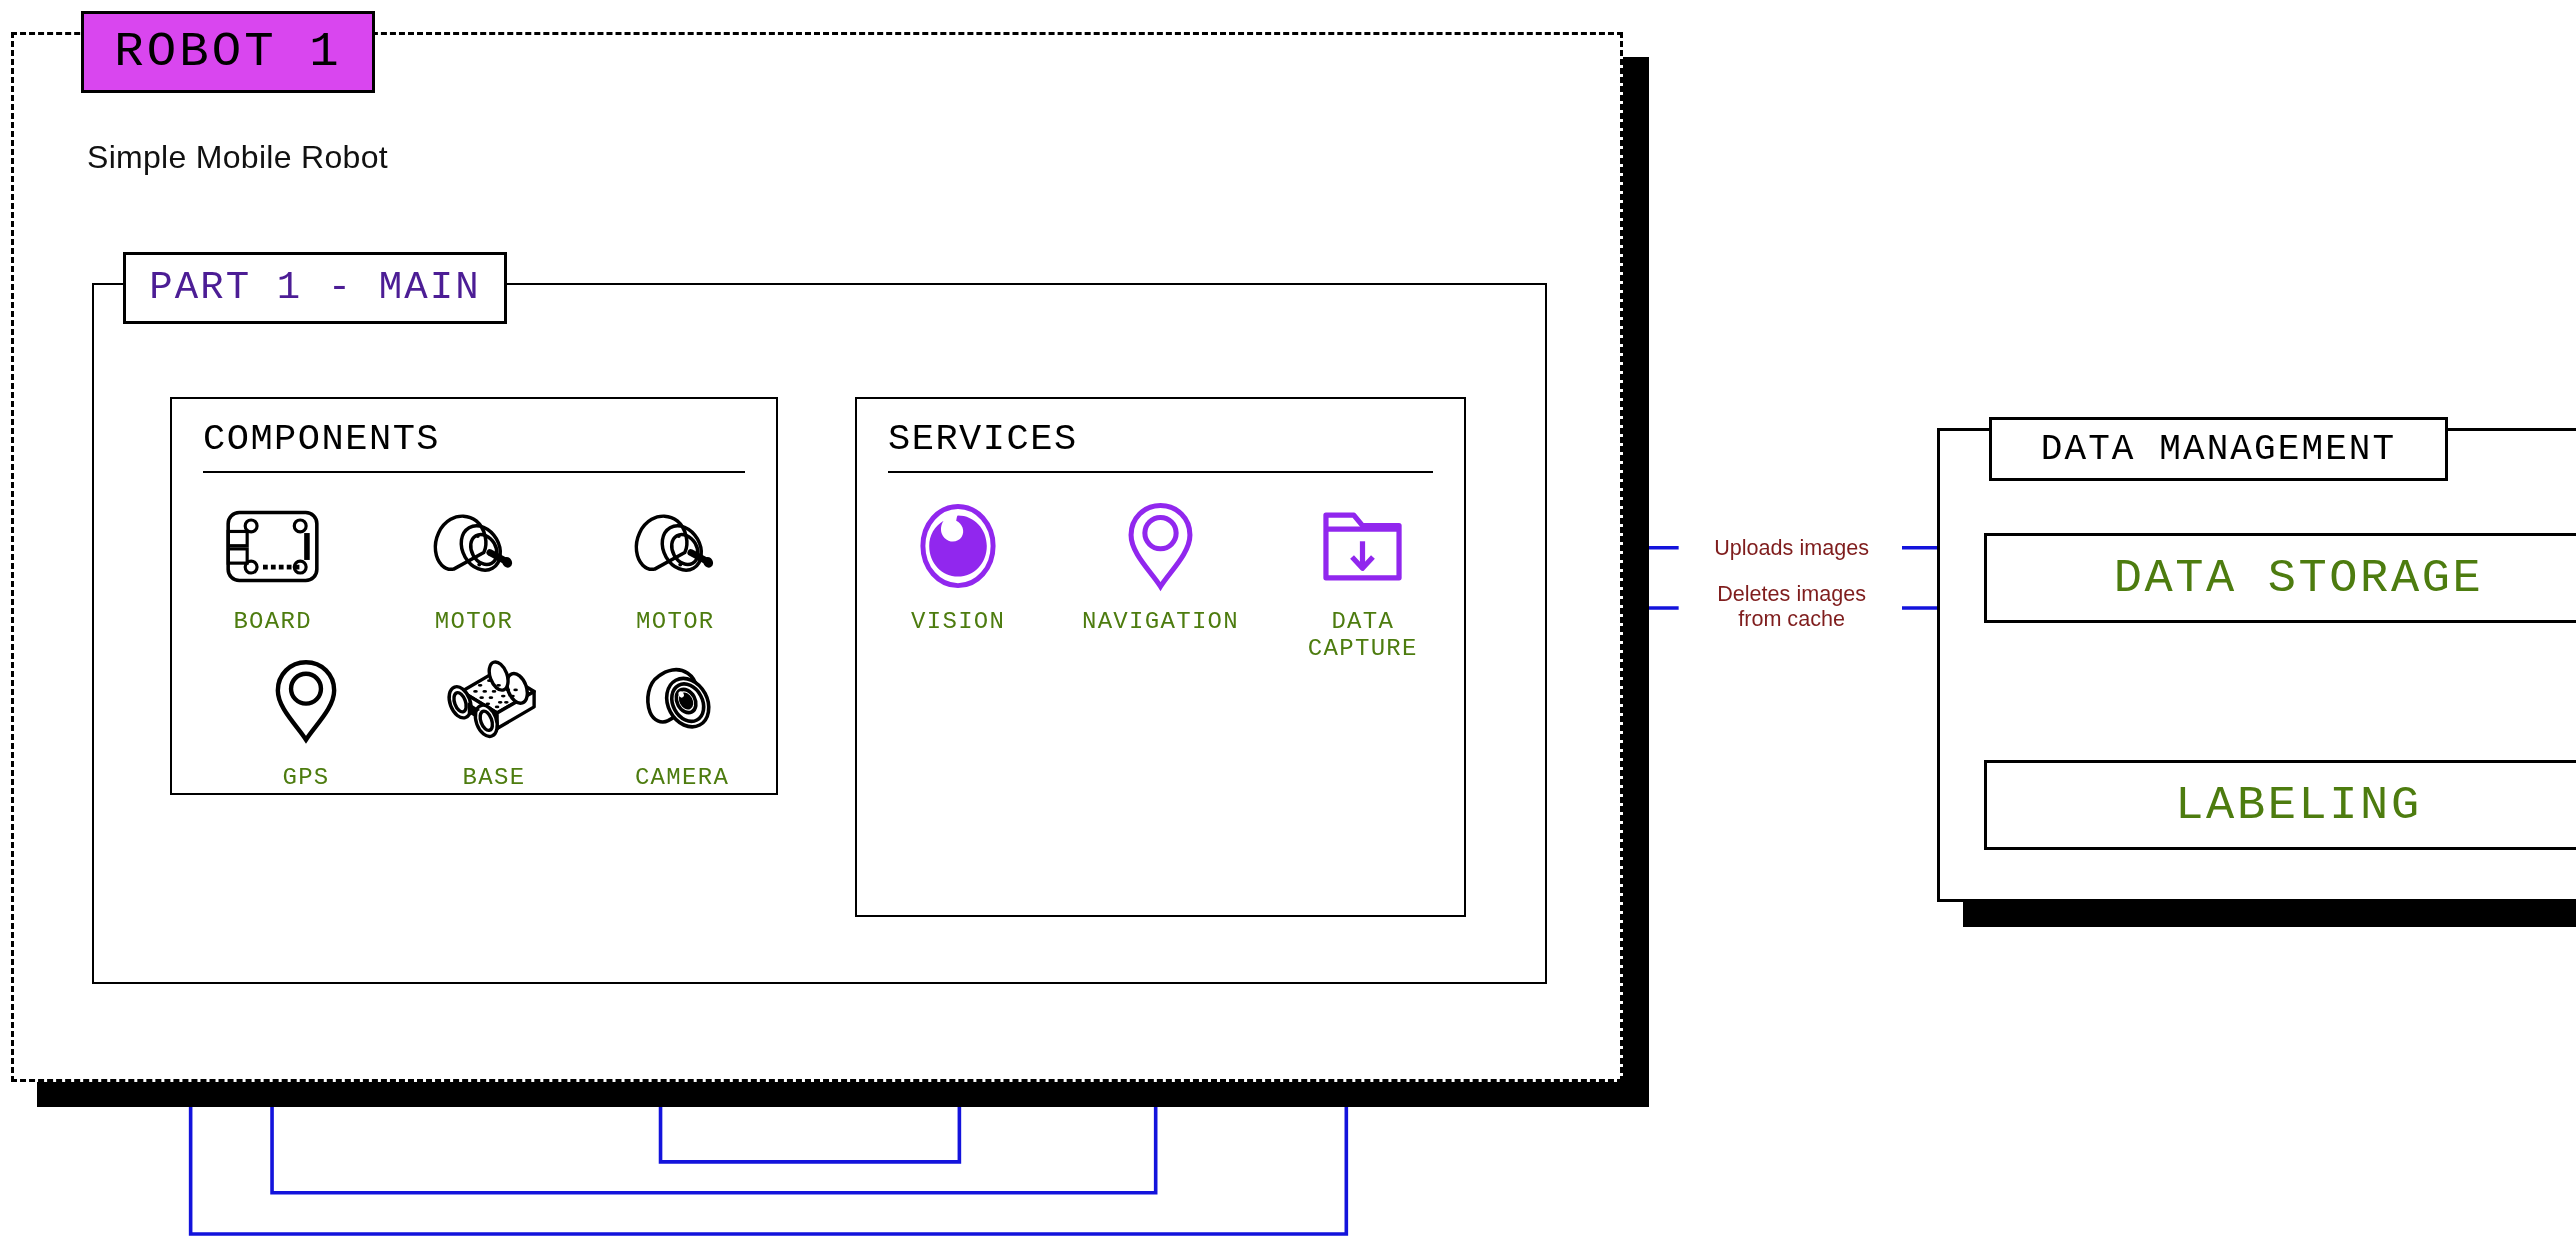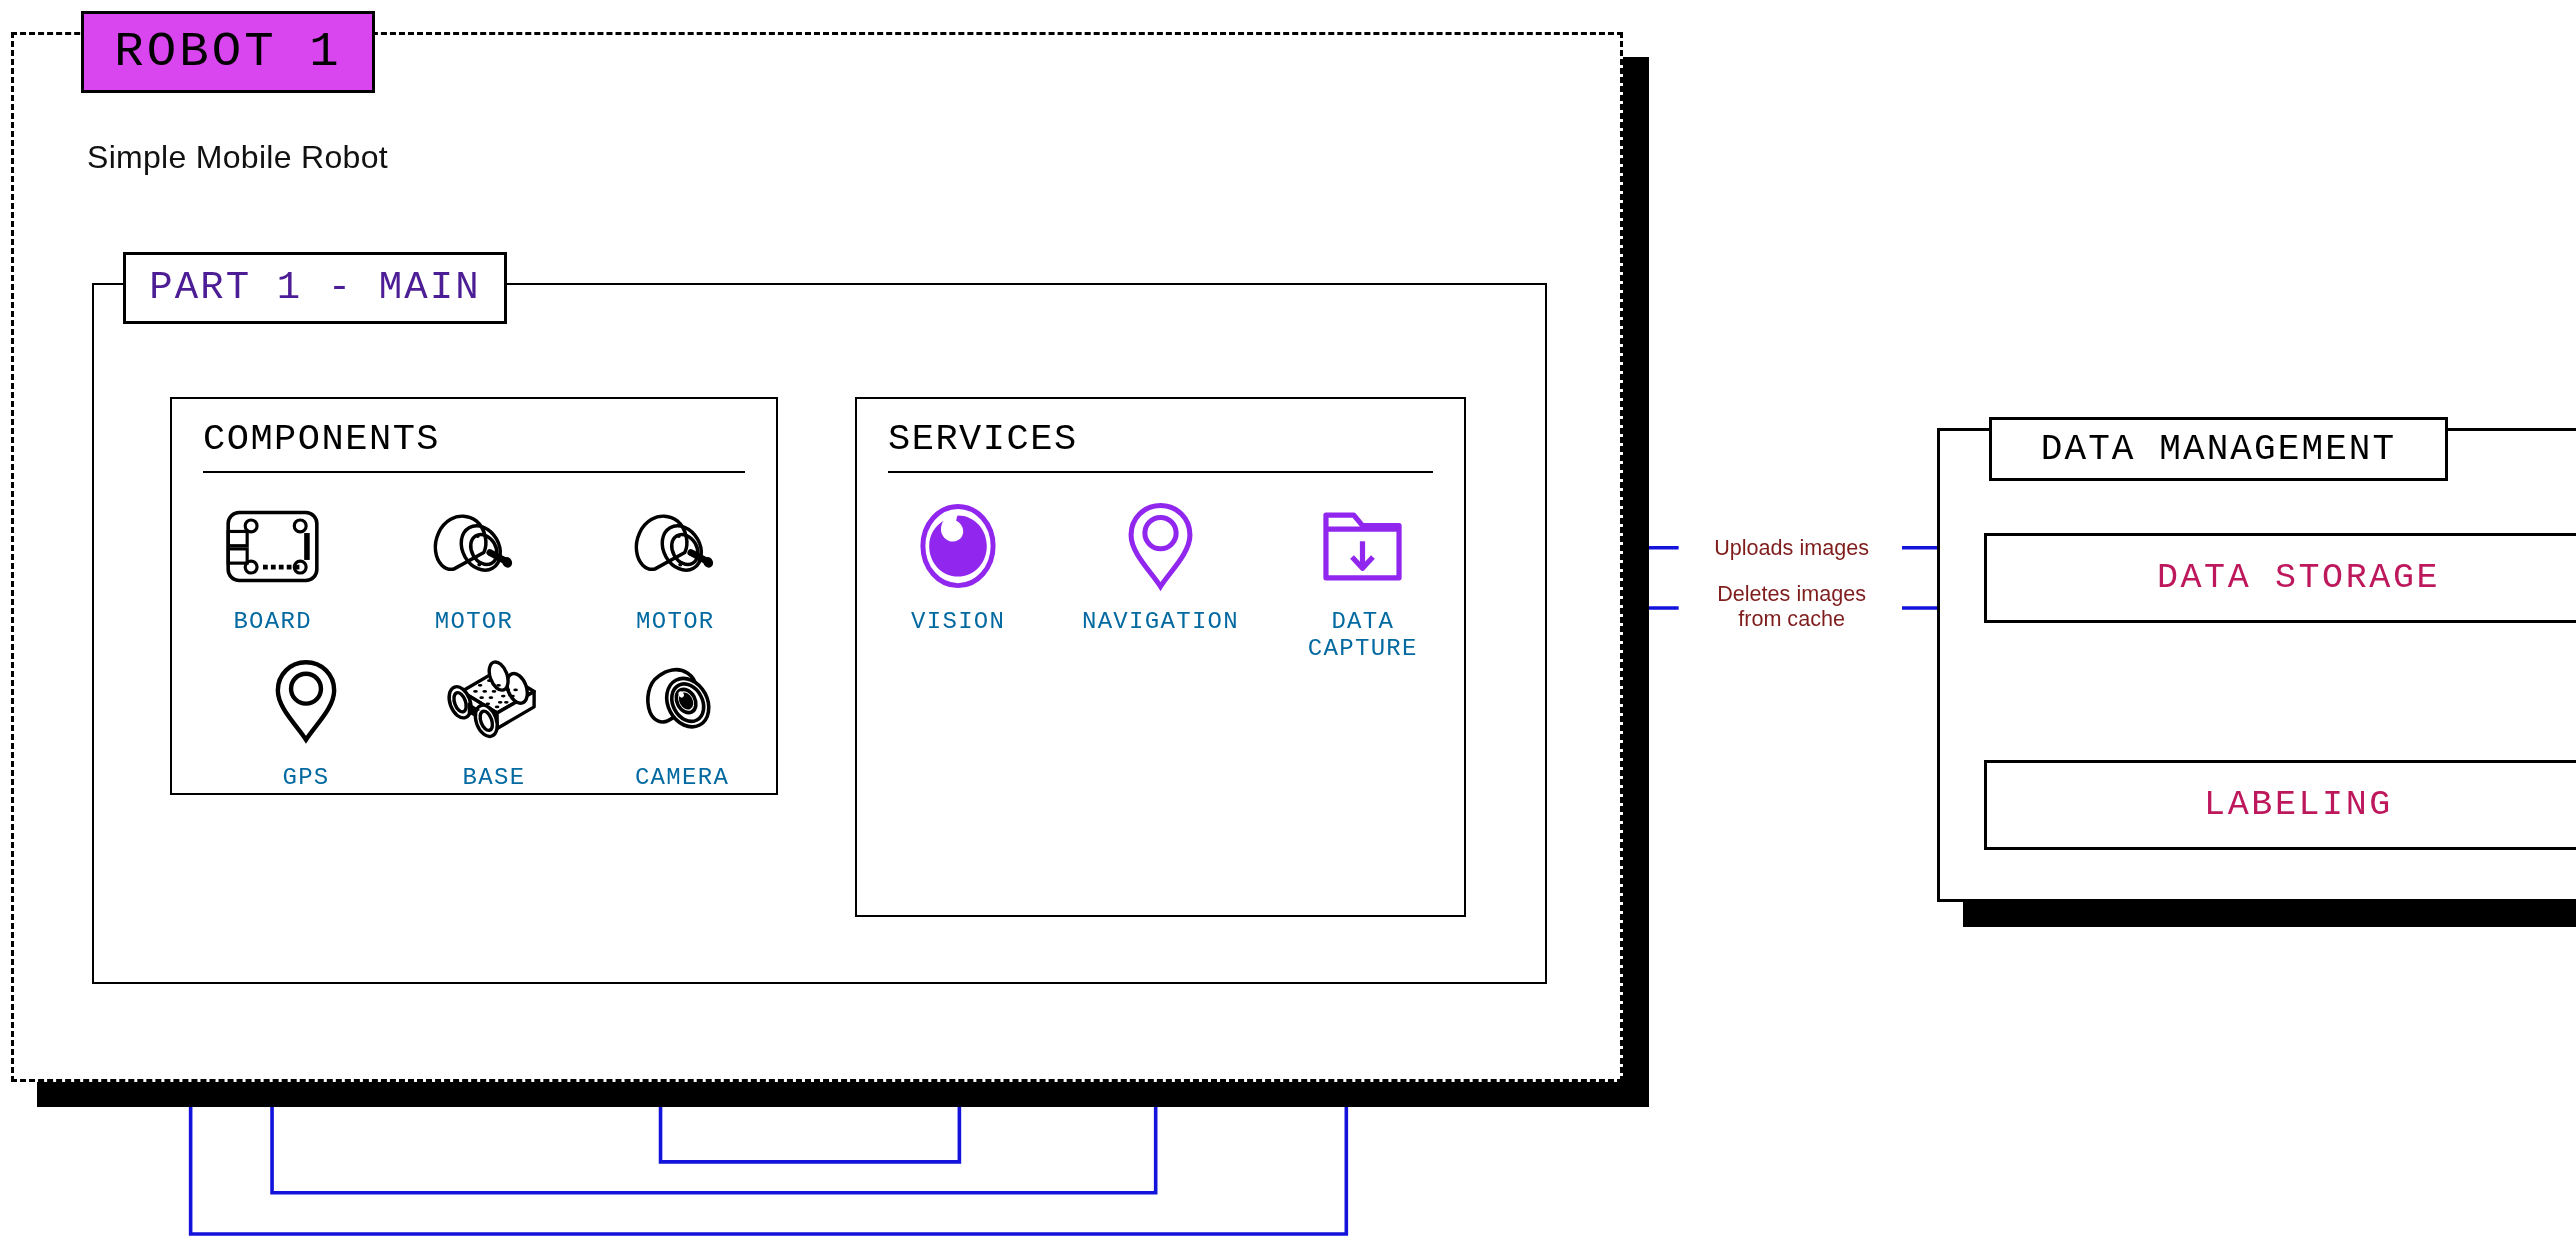--- a/index.html
+++ b/index.html
@@ -52,41 +52,41 @@
   }
   .card-head .ht{font-size:37px;letter-spacing:1.5px;color:#000;}
   .card-head .rule{margin-top:11.3px;height:2.6px;background:#000;width:100%;}
 
   
   .grid{position:absolute;left:0;top:93px;width:100%;}
   .row{display:flex;}
   .cell{flex:1;display:flex;flex-direction:column;align-items:center;}
   .icon-slot{height:108px;display:flex;align-items:center;justify-content:center;}
   .cap{
-    margin-top:9.3px;font-size:24px;letter-spacing:1.3px;color:#0369a1;text-align:center;
+    margin-top:9.3px;font-size:24px;letter-spacing:1.3px;color:#4d7c0f;text-align:center;
     line-height:1.12;white-space:pre-line;
   }
 
   
   #dm-shadow{left:1963px;top:453px;width:721px;height:474px;background:#000;}
   #dm-panel{
     left:1937px;top:428px;width:721px;height:474px;
     border:3.1px solid #000;background:#fff;box-sizing:border-box;
   }
   #dm-title-box{
     left:1989px;top:417px;width:459px;height:64px;
     border:3.1px solid #000;background:#fff;box-sizing:border-box;
     display:flex;align-items:center;justify-content:center;
   }
   #dm-title-box .t{font-size:36px;letter-spacing:2.1px;color:#000;white-space:nowrap;}
   .dm-box{
     border:3.1px solid #000;background:#fff;box-sizing:border-box;
     display:flex;align-items:center;justify-content:center;
   }
-  .dm-box .t{font-size:35px;letter-spacing:2.6px;color:#be185d;white-space:nowrap;}
+  .dm-box .t{font-size:47px;letter-spacing:2.6px;color:#4d7c0f;white-space:nowrap;}
   #data-storage-box{left:1984px;top:533px;width:629px;height:90px;}
   #labeling-box{left:1984px;top:760px;width:629px;height:90px;}
 
   
   .conn-label{
     font-size:21.6px;color:#7f1d1d;text-align:center;line-height:1.18;
     white-space:pre-line;background:#fff;padding:0 3.1px;
   }
 
   

